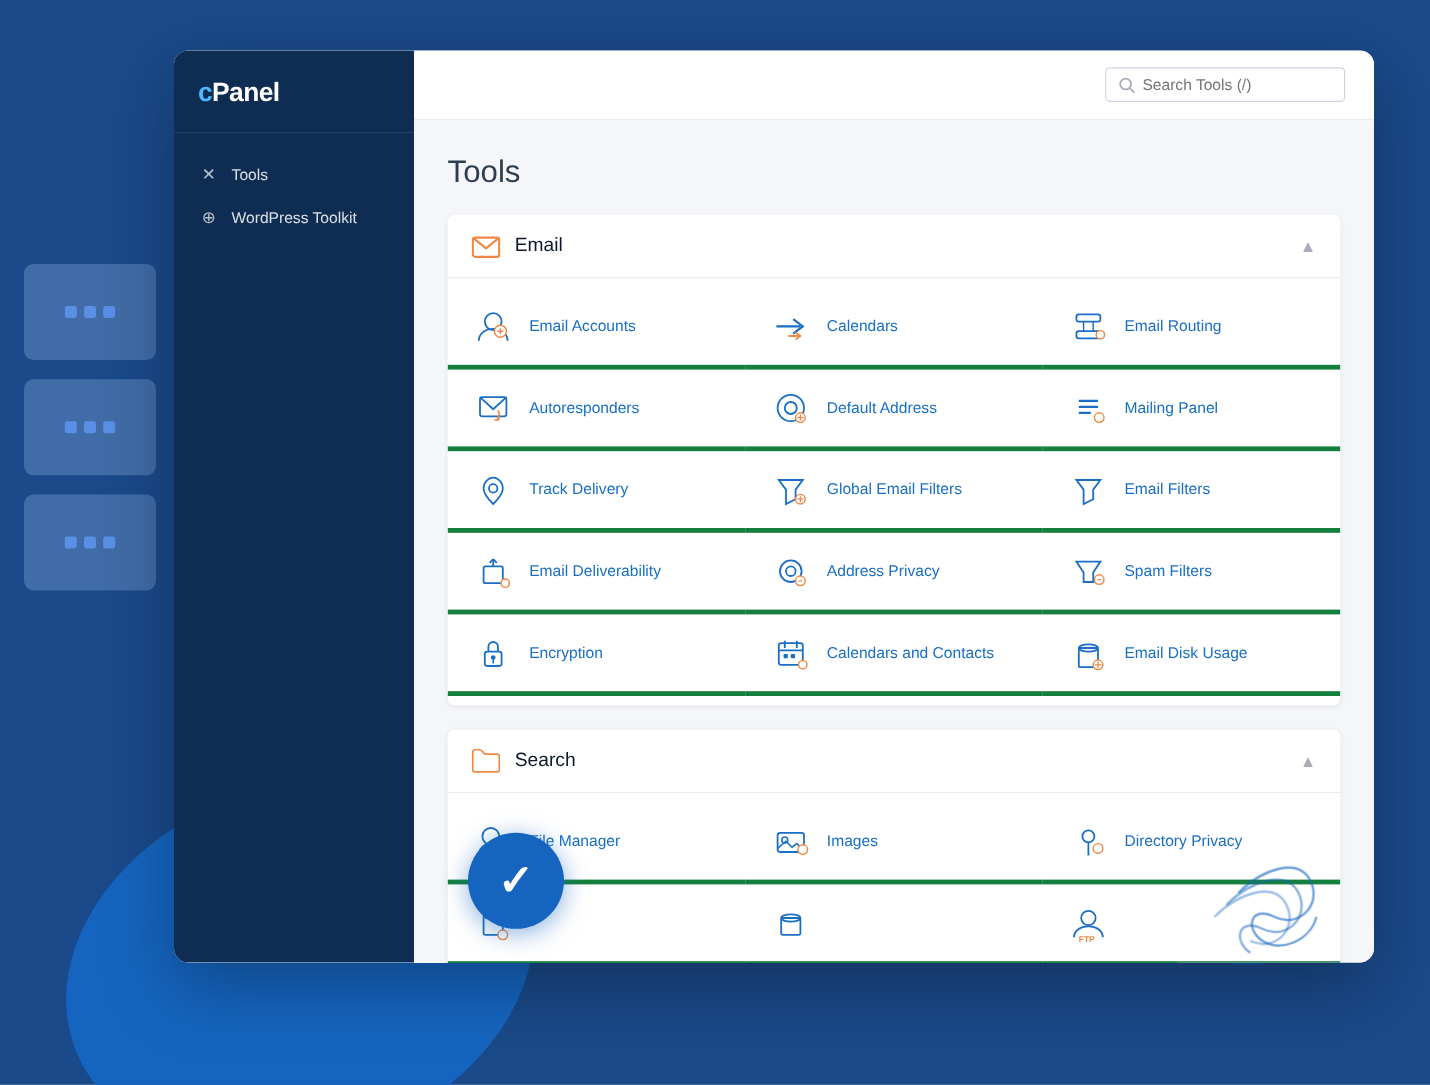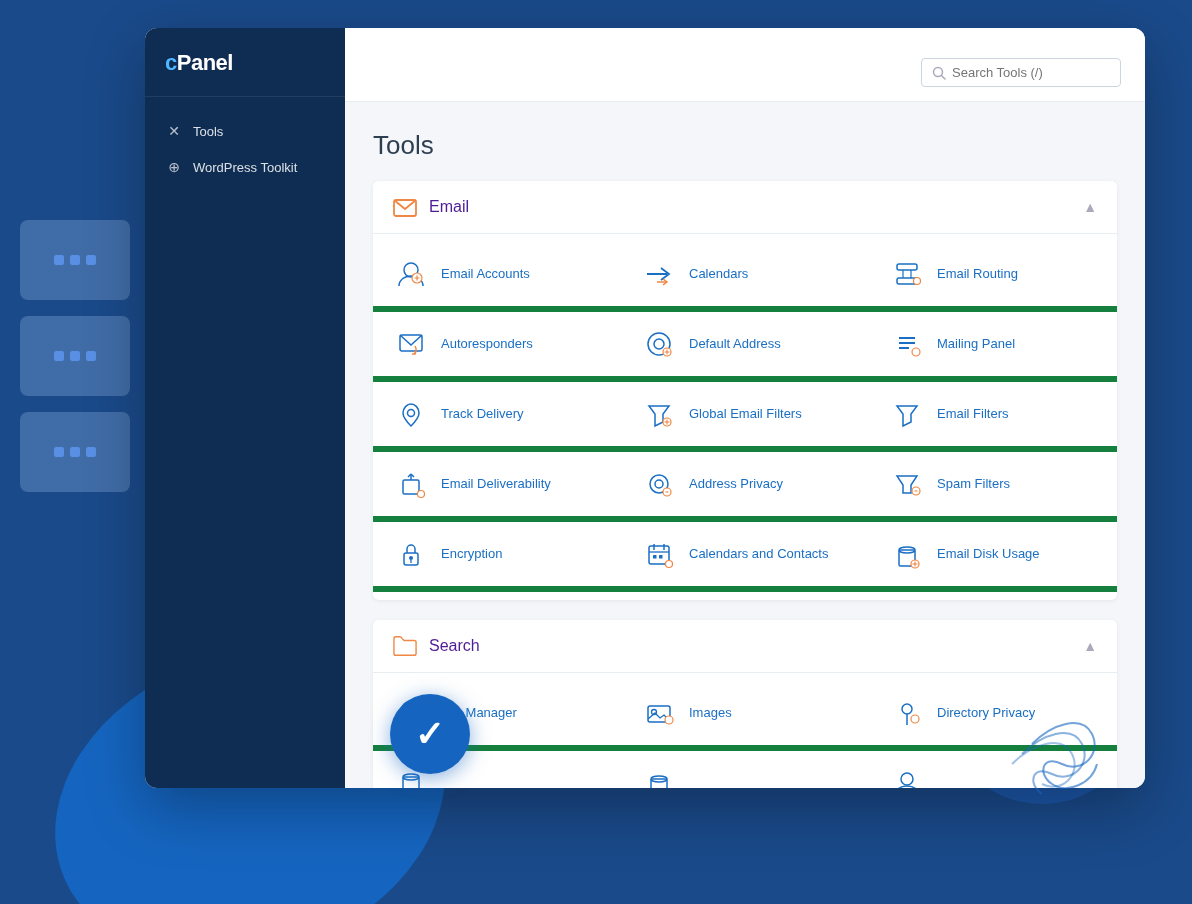--- a/index.html
+++ b/index.html
@@ -56,21 +56,21 @@
     }
     .mini-dot {
       width: 10px; height: 10px;
       background: rgba(100,160,255,0.7);
       border-radius: 2px;
     }
 
     
     .window {
       position: absolute;
-      top: 28px;
+      top: 42px;
       left: 145px;
       width: 1000px;
       height: 760px;
       background: #fff;
       border-radius: 12px;
       overflow: hidden;
       box-shadow: 0 20px 60px rgba(0,0,0,0.3);
       display: flex;
     }
 
@@ -140,21 +140,20 @@
     }
     .search-box {
       display: flex;
       align-items: center;
       border: 1px solid #ccd5de;
       border-radius: 4px;
       padding: 6px 10px;
       gap: 6px;
       background: #fff;
       min-width: 200px;
-      margin-top: 16px;
     }
     .search-icon-svg {
       color: #aab;
       font-size: 13px;
     }
     .search-input {
       border: none;
       outline: none;
       font-size: 13px;
       color: #555;
@@ -193,21 +192,21 @@
       background: #fff;
     }
     .section-header-left {
       display: flex;
       align-items: center;
       gap: 12px;
     }
     .section-title {
       font-size: 16px;
       font-weight: 500;
-      color: #4c1d95;
+      color: #0f172a;
     }
     .section-icon {
       width: 24px;
       height: 24px;
       display: flex;
       align-items: center;
       justify-content: center;
     }
     .collapse-btn {
       color: #aab;
@@ -221,21 +220,21 @@
       grid-template-columns: repeat(3, 1fr);
       padding: 8px 0;
     }
     .tool-item {
       display: flex;
       align-items: center;
       gap: 12px;
       padding: 14px 20px;
       cursor: pointer;
       transition: background 0.15s;
-      border-bottom: 6px solid #15803d;
+      border-bottom: 4px solid #15803d;
     }
     .tool-icon {
       width: 36px;
       height: 36px;
       flex-shrink: 0;
       display: flex;
       align-items: center;
       justify-content: center;
     }
     .tool-name {

